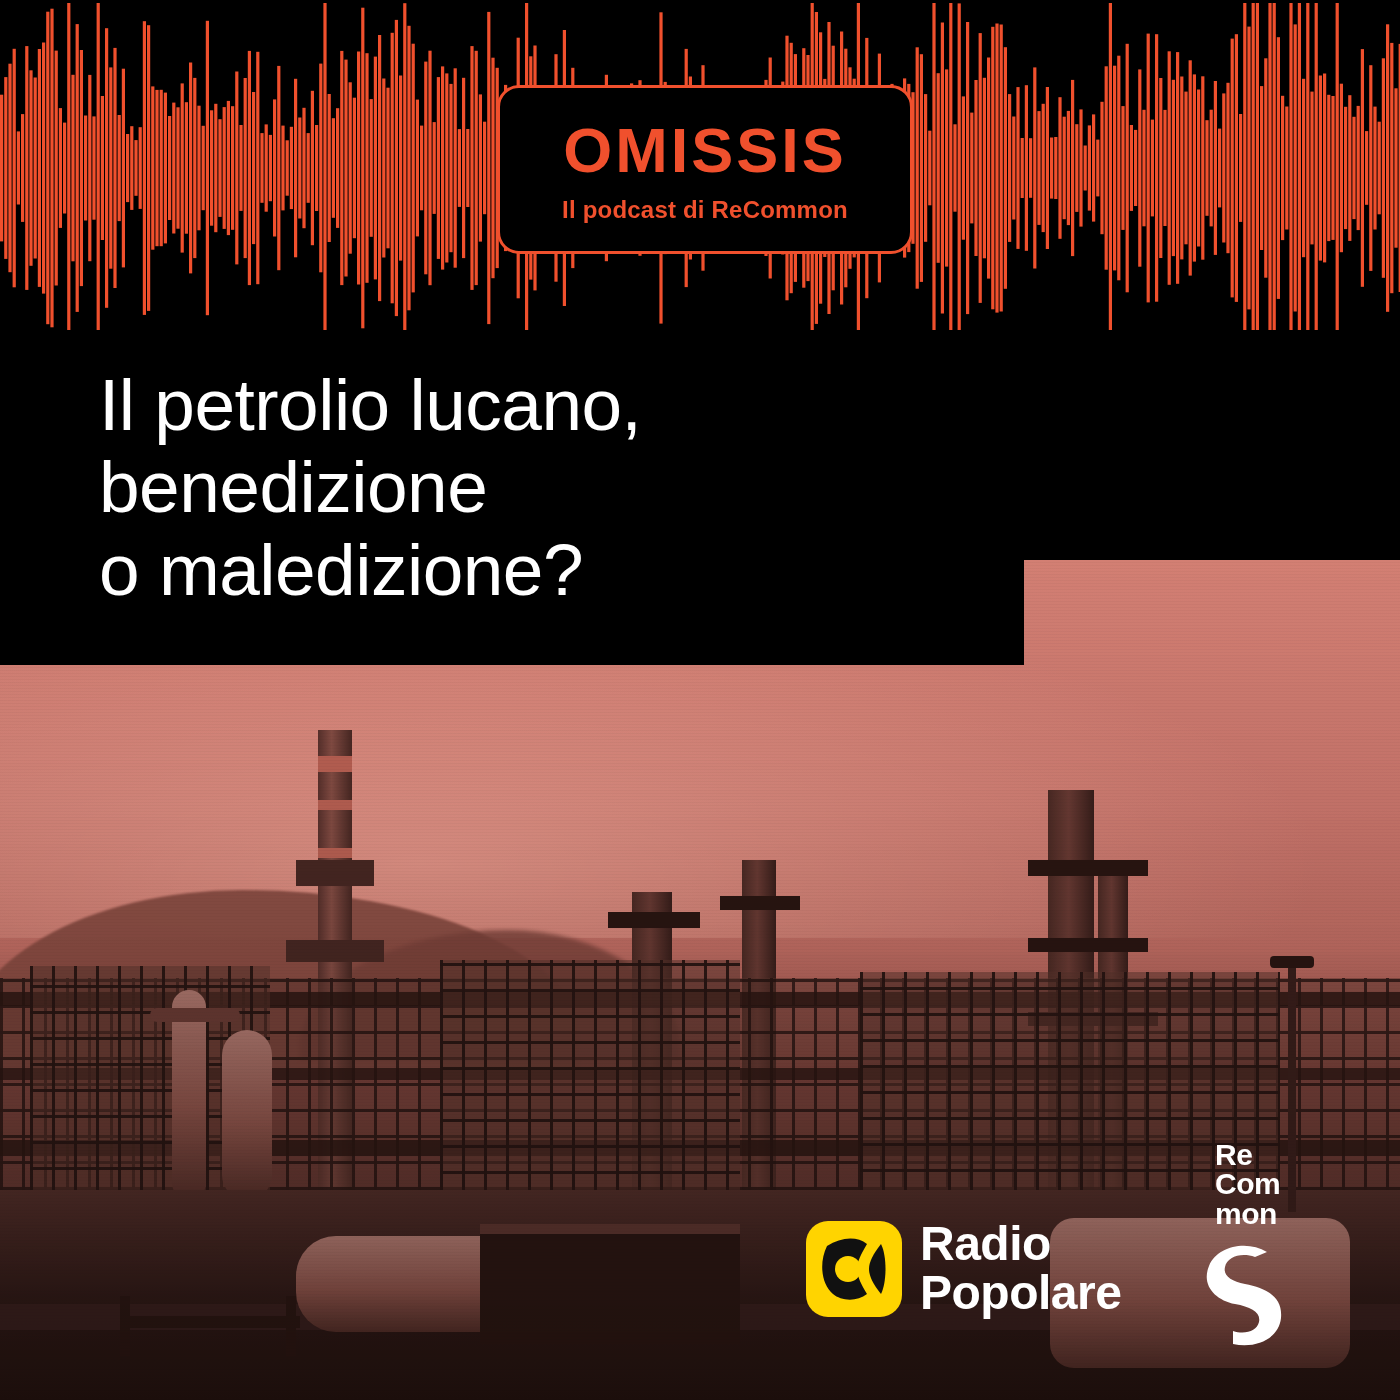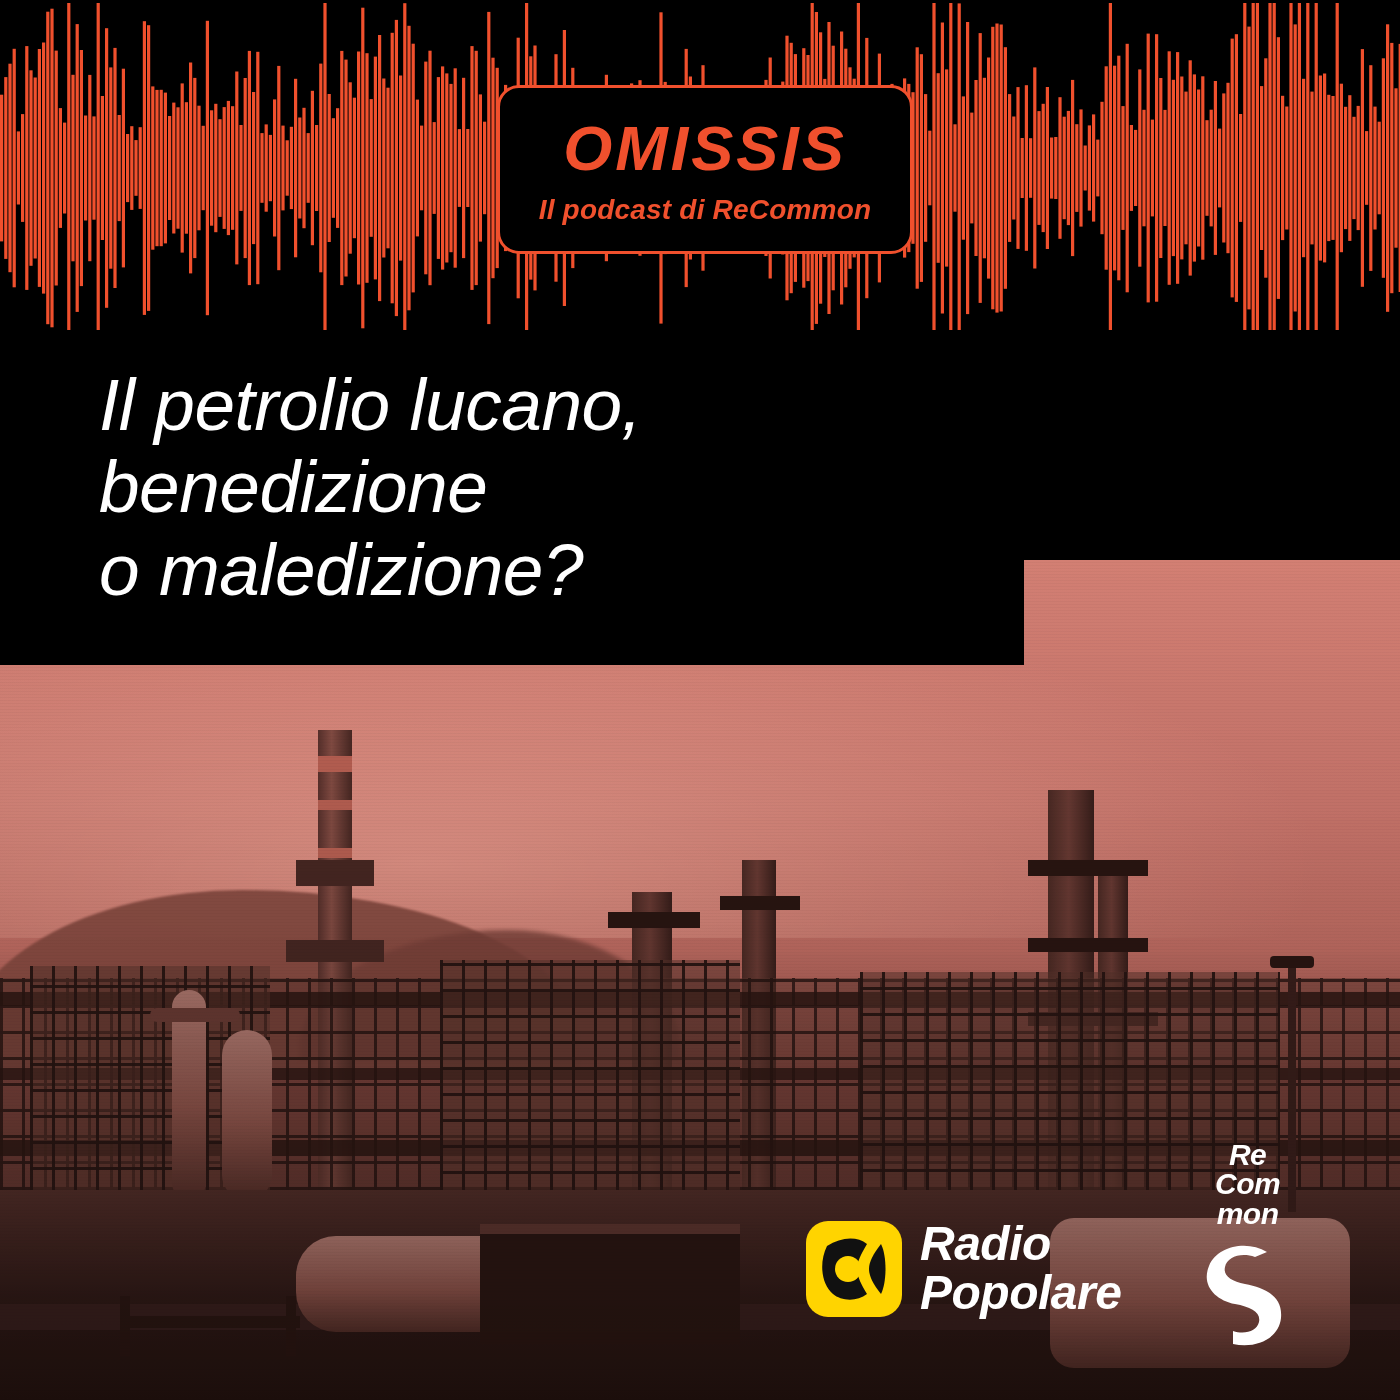--- a/index.html
+++ b/index.html
@@ -9,21 +9,20 @@
   }
   body {
     font-family: "Liberation Sans", sans-serif;
   }
   .poster {
     position: relative;
     width: 1400px;
     height: 1400px;
     overflow: hidden;
     background: #000;
-    font-style: italic;
   }
 
   
   .photo {
     position: absolute;
     left: 0;
     top: 560px;
     width: 1400px;
     height: 840px;
     overflow: hidden;
@@ -166,21 +165,21 @@
   .logo-title {
     color: #f0502d;
     font-size: 63px;
     font-weight: bold;
     letter-spacing: 3px;
     line-height: 1;
     margin: 4px 0 0 0;
   }
   .logo-sub {
     color: #f0502d;
-    font-size: 28px;
+    font-size: 24px;
     font-weight: bold;
     letter-spacing: .2px;
     margin-top: 14px;
   }
 
   
   .title-block {
     position: absolute;
     left: 0;
     top: 330px;
@@ -241,21 +240,20 @@
   .rc-word {
     position: absolute;
     left: 20px;
     top: 0;
     color: #fff;
     font-size: 30px;
     font-weight: bold;
     line-height: 0.98;
     white-space: pre-line;
     letter-spacing: -.5px;
-    text-align: center;
   }
   .rc-mark {
     position: absolute;
     left: 0px;
     top: 96px;
   }
 </style>
 </head>
 <body>
 

